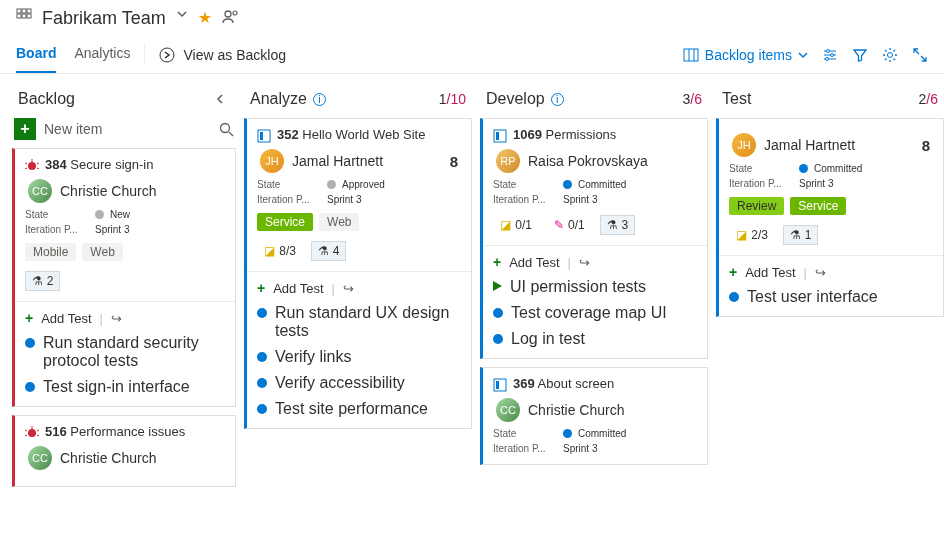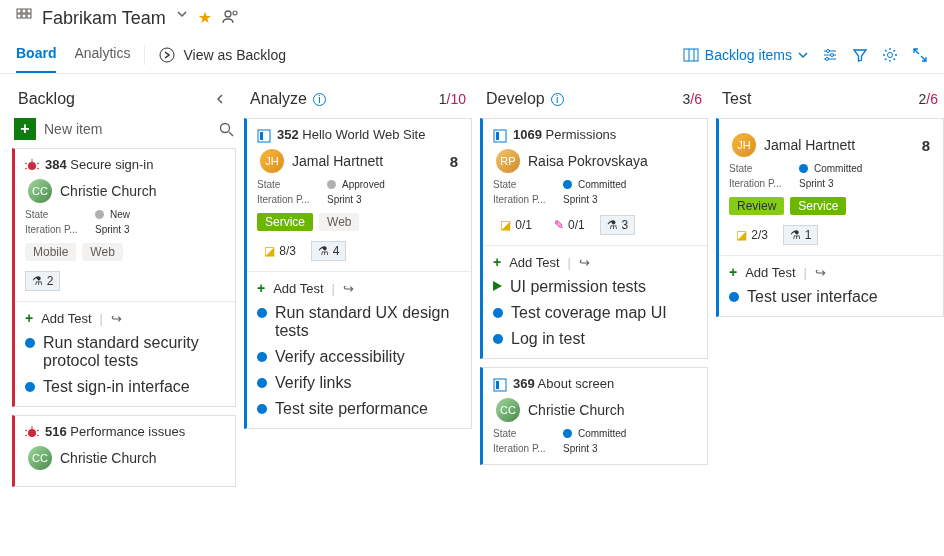--- a/index.html
+++ b/index.html
@@ -332,25 +332,25 @@
             <span class="sep2">|</span>
             <span class="arrow">↪</span>
           </div>
         <div class="tests">
           <div class="test">
               <span class="tdot blue"></span>
               <span>Run standard UX design tests</span>
             </div>
           <div class="test">
               <span class="tdot blue"></span>
+              <span>Verify links</span>
+            </div>
+          <div class="test">
+              <span class="tdot blue"></span>
               <span>Verify accessibility</span>
-            </div>
-          <div class="test">
-              <span class="tdot blue"></span>
-              <span>Verify links</span>
             </div>
           <div class="test">
               <span class="tdot blue"></span>
               <span>Test site performance</span>
             </div>
         </div>
       </div>
     </div>
   </div>
 

